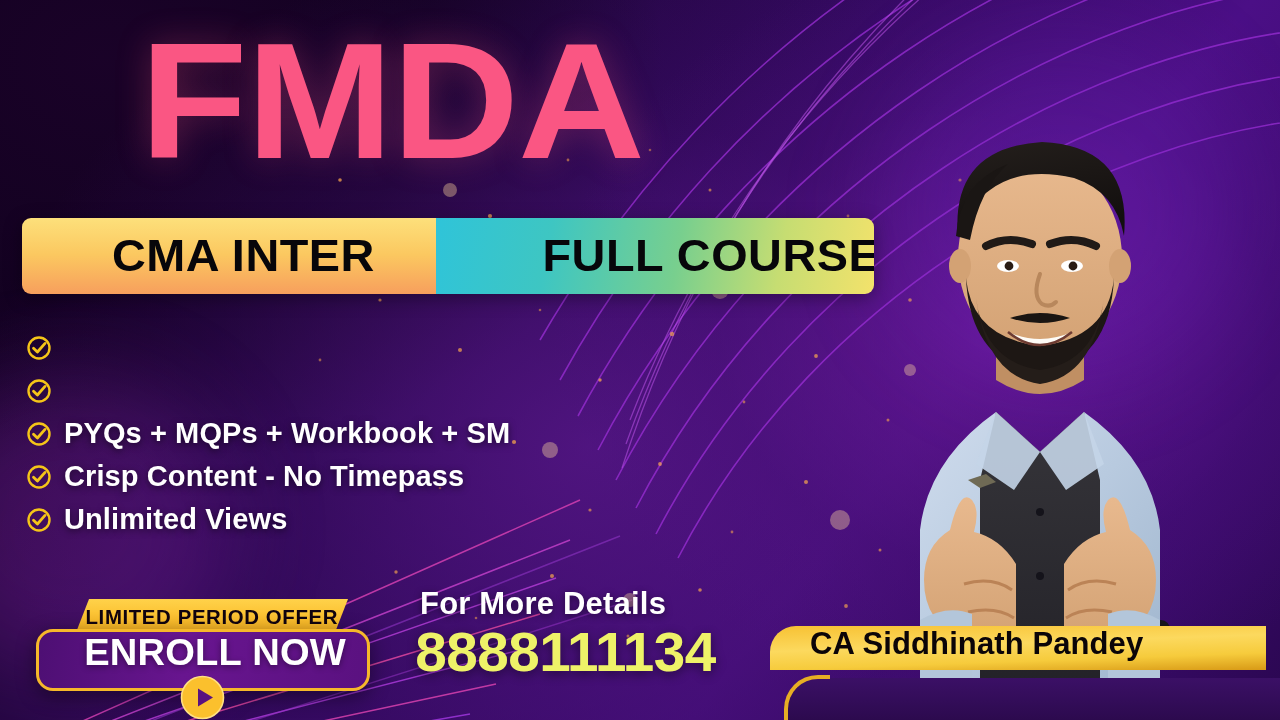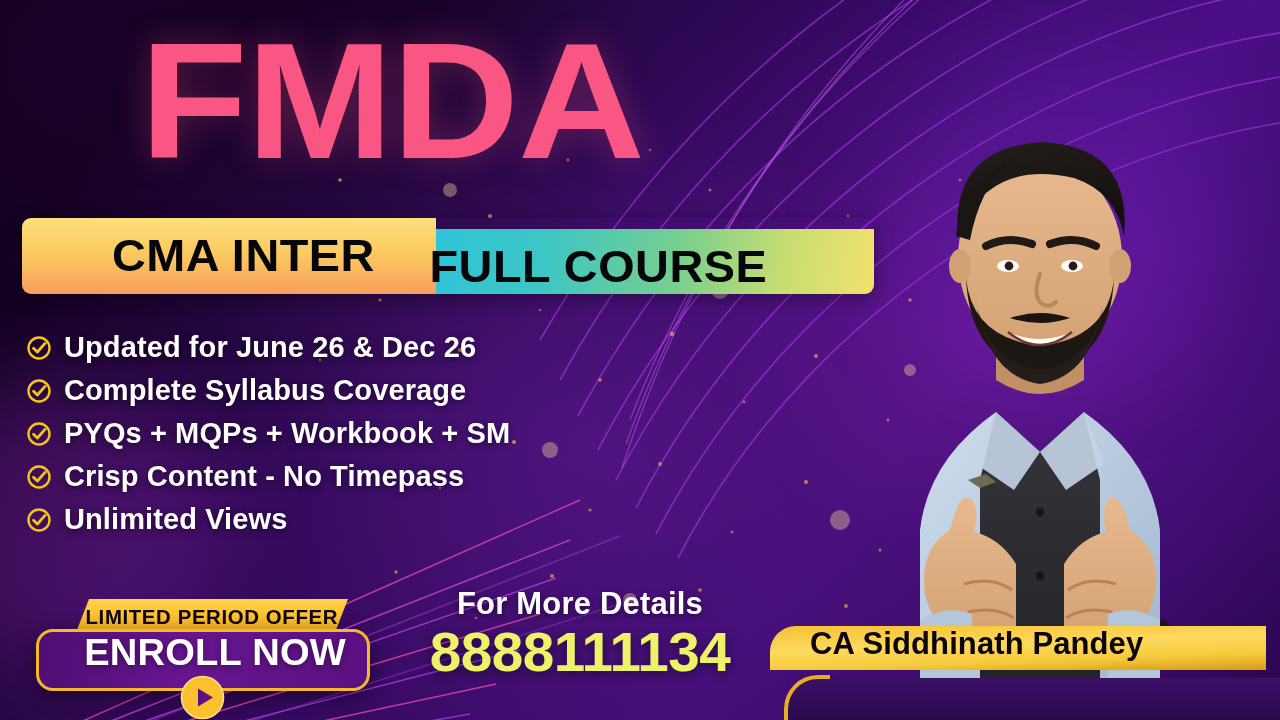--- a/index.html
+++ b/index.html
@@ -55,21 +55,21 @@
     box-shadow:0 4px 18px rgba(0,0,0,.35);
   }
   .cb-left{
     width:386px;height:100%;
     background:linear-gradient(180deg,#fde07b 0%,#fbc860 48%,#f79f5d 100%);
     display:flex;align-items:center;justify-content:center;padding-left:28px;
   }
   .cb-right{
     flex:1;height:100%;
     background:linear-gradient(100deg,#2fc4d9 0%,#3ec6c2 26%,#78cf8e 55%,#c6dd72 78%,#f3e26b 100%);
-    display:flex;align-items:center;justify-content:flex-start;margin-top:11px;
+    display:flex;align-items:center;justify-content:flex-end;
   }
   .cb-text{
     color:#07060a;font-weight:700;font-size:45px;letter-spacing:.5px;
     font-family:"Liberation Sans Narrow","Liberation Sans",sans-serif;
     transform:scaleX(1.04);white-space:nowrap;
   }
 
   
   #features{position:absolute;left:26px;top:327px;width:600px;}
   .feat{display:flex;align-items:center;height:41px;margin-bottom:2px;}
@@ -109,21 +109,21 @@
     font-family:"Liberation Sans Narrow","Liberation Sans",sans-serif;
     transform:scaleX(1.03);white-space:nowrap;
     text-shadow:0 2px 6px rgba(0,0,0,.4);
   }
   #enroll-button .play{
     width:47px;height:47px;margin-left:-2px;flex:0 0 47px;
   }
   #enroll-button .play svg{display:block;width:47px;height:47px;}
 
   
-  #contact{position:absolute;left:420px;top:586px;width:320px;text-align:center;}
+  #contact{position:absolute;left:420px;top:586px;width:320px;}
   #contact .cdet{
     color:#ffffff;font-size:31px;font-weight:700;letter-spacing:.2px;
     font-family:"Liberation Sans","DejaVu Sans",sans-serif;
     text-shadow:0 2px 7px rgba(0,0,0,.5);
   }
   #contact .cphone{
     color:#eef268;font-size:55px;font-weight:700;line-height:1.02;margin-top:2px;
     font-family:"Liberation Sans Narrow","Liberation Sans",sans-serif;
     transform:scaleX(1.03);letter-spacing:-.5px;
     text-shadow:0 3px 10px rgba(0,0,0,.45);
@@ -354,31 +354,29 @@
 
   <div id="features">
 
     <div class="feat">
       <span class="tick">
         <svg viewBox="0 0 26 26">
           <circle cx="13" cy="13" r="10.5" fill="none" stroke="#f5c518" stroke-width="2.4"></circle>
           <path d="M7.5 13.2 L11.4 17 L19 8.4" fill="none" stroke="#f5c518" stroke-width="2.8" stroke-linecap="round" stroke-linejoin="round"></path>
         </svg>
       </span>
-      <span class="ftxt">Updated for June 26 &amp; Dec 26</span>
     </div>
 
     <div class="feat">
       <span class="tick">
         <svg viewBox="0 0 26 26">
           <circle cx="13" cy="13" r="10.5" fill="none" stroke="#f5c518" stroke-width="2.4"></circle>
           <path d="M7.5 13.2 L11.4 17 L19 8.4" fill="none" stroke="#f5c518" stroke-width="2.8" stroke-linecap="round" stroke-linejoin="round"></path>
         </svg>
       </span>
-      <span class="ftxt">Complete Syllabus Coverage</span>
     </div>
 
     <div class="feat">
       <span class="tick">
         <svg viewBox="0 0 26 26">
           <circle cx="13" cy="13" r="10.5" fill="none" stroke="#f5c518" stroke-width="2.4"></circle>
           <path d="M7.5 13.2 L11.4 17 L19 8.4" fill="none" stroke="#f5c518" stroke-width="2.8" stroke-linecap="round" stroke-linejoin="round"></path>
         </svg>
       </span>
       <span class="ftxt">PYQs + MQPs + Workbook + SM</span>

